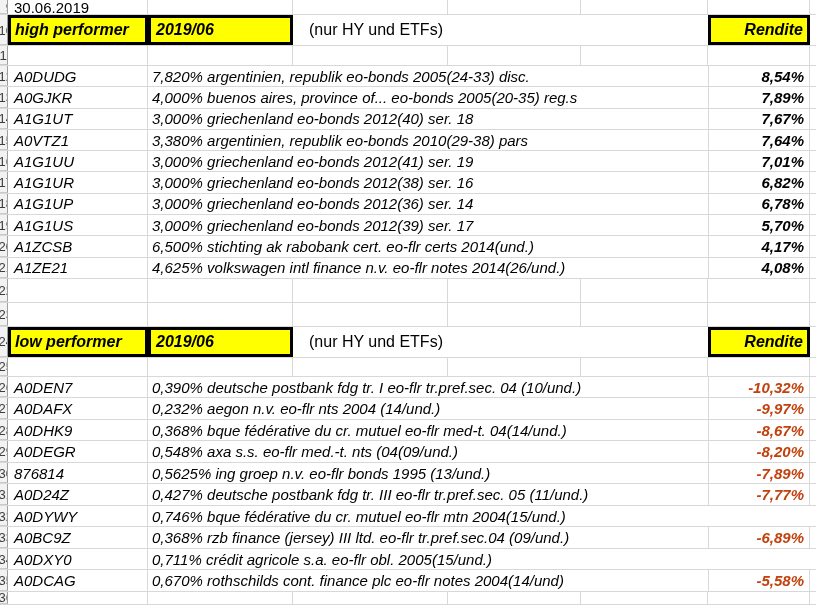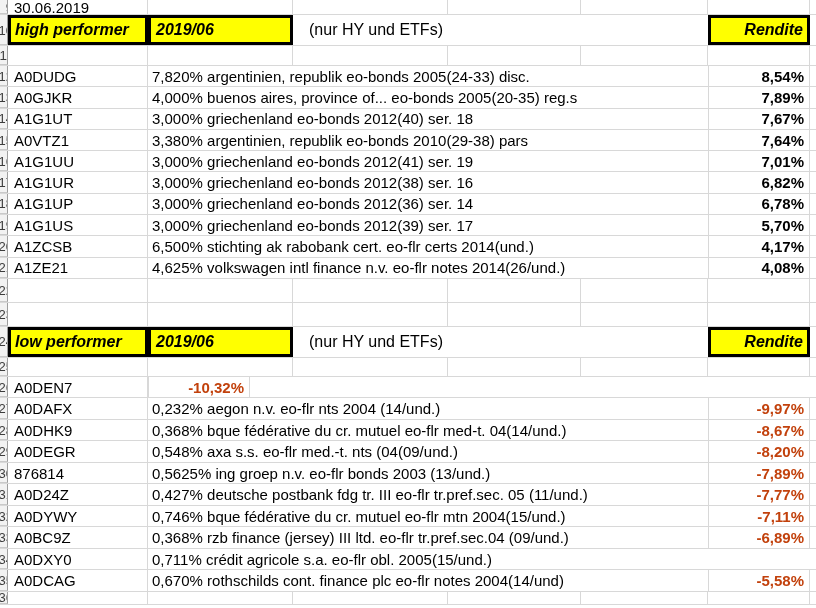--- a/index.html
+++ b/index.html
@@ -68,21 +68,21 @@
   .ybox.period { width: 145px; flex: 0 0 145px; padding-left: 5px; }
   .ybox.rhead  { width: 102px; flex: 0 0 102px; justify-content: flex-end; padding-right: 4px; }
   .note {
     flex: 1 1 auto;
     display: flex; align-items: center;
     padding-left: 16px; font-size: 16px; white-space: nowrap;
   }
 
   
   .row.data { border-bottom: 1px solid #d8d8d8; }
-  .cell { display: flex; align-items: center; height: 100%; white-space: nowrap; }
+  .cell { display: flex; align-items: center; height: 100%; white-space: nowrap; font-style: italic; }
   .cell.id   { width: 140px; flex: 0 0 140px; padding-left: 6px; border-right: 1px solid #d8d8d8; overflow: hidden; }
   .cell.desc { width: 560px; flex: 0 0 560px; padding-left: 4px; overflow: hidden; }
   .cell.pct  {
     width: 102px; flex: 0 0 102px;
     justify-content: flex-end; padding-right: 5px;
     font-weight: bold;
     border-left: 1px solid #d8d8d8; border-right: 1px solid #d8d8d8;
   }
   .section-low .cell.pct { color: #c2410c; }
 </style>
@@ -293,20 +293,21 @@
     <div class="ecell tail"></div>
   </div>
 
   <div class="section-low">
 
       <div class="row data">
         <div class="rn">
           <span class="rnt">26</span>
         </div>
         <div class="cell id">A0DEN7</div>
+        <div class="cell desc">0,390% deutsche postbank fdg tr. I eo-flr tr.pref.sec. 04 (10/und.)</div>
         <div class="cell pct">-10,32%</div>
         <div class="tail"></div>
       </div>
 
       <div class="row data">
         <div class="rn">
           <span class="rnt">27</span>
         </div>
         <div class="cell id">A0DAFX</div>
         <div class="cell desc">0,232% aegon n.v. eo-flr nts 2004 (14/und.)</div>
@@ -332,42 +333,41 @@
         <div class="cell desc">0,548% axa s.s. eo-flr med.-t. nts (04(09/und.)</div>
         <div class="cell pct">-8,20%</div>
         <div class="tail"></div>
       </div>
 
       <div class="row data">
         <div class="rn">
           <span class="rnt">30</span>
         </div>
         <div class="cell id">876814</div>
-        <div class="cell desc">0,5625% ing groep n.v. eo-flr bonds 2003 (13/und.)</div>
+        <div class="cell desc">0,5625% ing groep n.v. eo-flr bonds 1995 (13/und.)</div>
         <div class="cell pct">-7,89%</div>
         <div class="tail"></div>
       </div>
 
       <div class="row data">
         <div class="rn">
           <span class="rnt">31</span>
         </div>
         <div class="cell id">A0D24Z</div>
         <div class="cell desc">0,427% deutsche postbank fdg tr. III eo-flr tr.pref.sec. 05 (11/und.)</div>
         <div class="cell pct">-7,77%</div>
         <div class="tail"></div>
       </div>
 
       <div class="row data">
         <div class="rn">
           <span class="rnt">32</span>
         </div>
         <div class="cell id">A0DYWY</div>
         <div class="cell desc">0,746% bque fédérative du cr. mutuel eo-flr mtn 2004(15/und.)</div>
-        <div class="cell pct">-7,11%</div>
         <div class="tail"></div>
       </div>
 
       <div class="row data">
         <div class="rn">
           <span class="rnt">33</span>
         </div>
         <div class="cell id">A0BC9Z</div>
         <div class="cell desc">0,368% rzb finance (jersey) III ltd. eo-flr tr.pref.sec.04 (09/und.)</div>
         <div class="cell pct">-6,89%</div>

